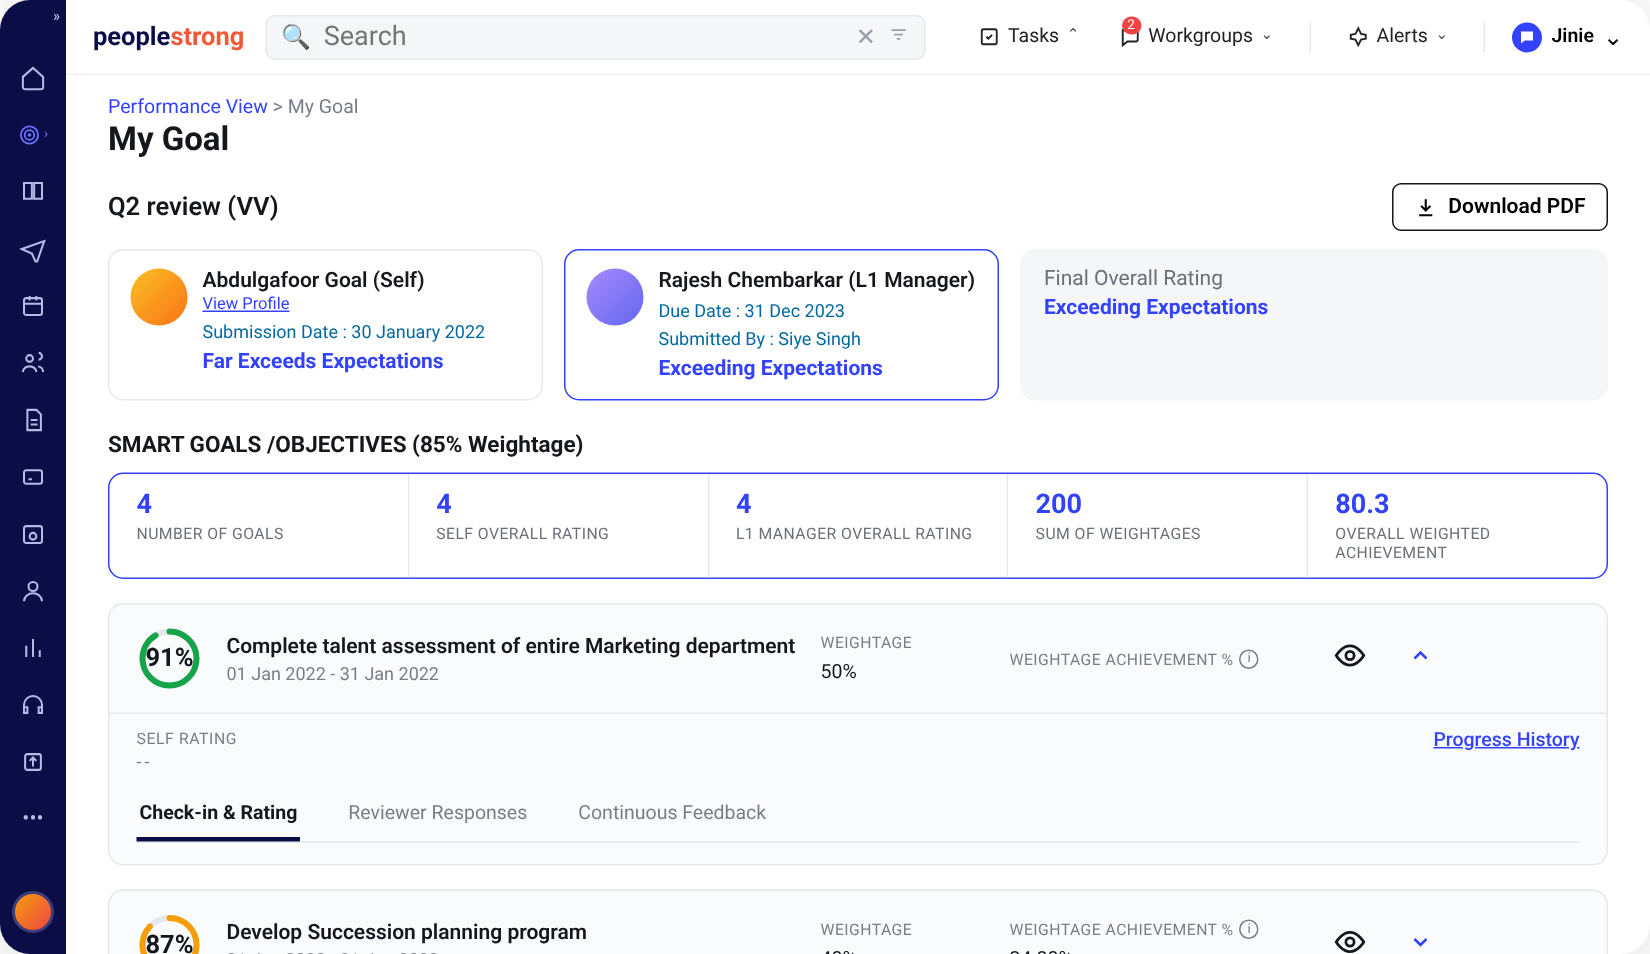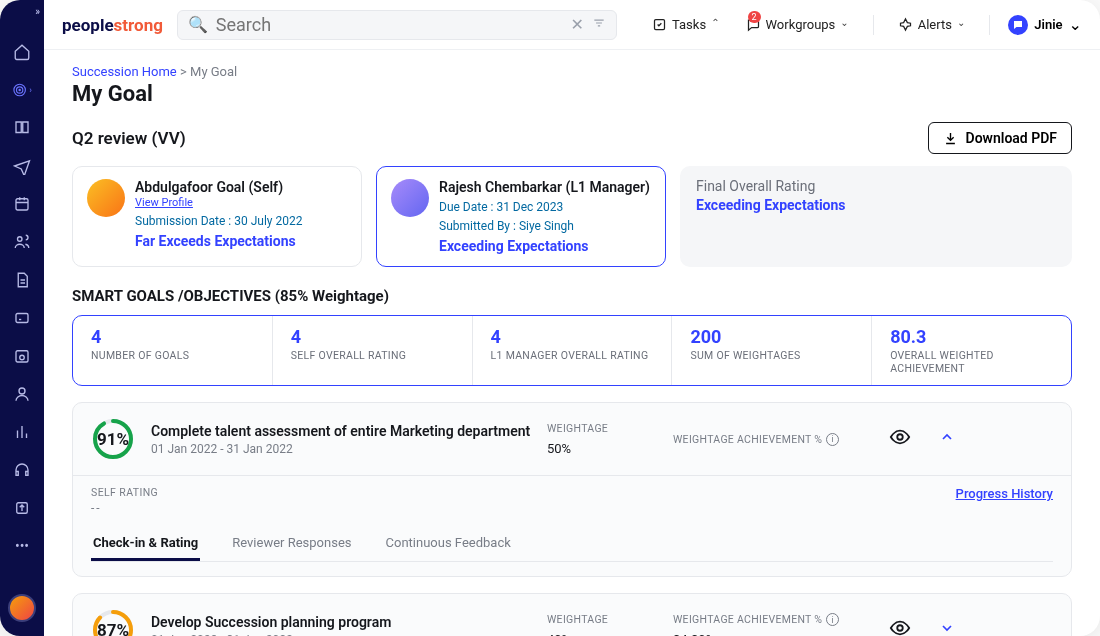--- a/index.html
+++ b/index.html
@@ -203,41 +203,41 @@
               <path d="M4 4h16v12H9l-5 4z"></path>
             </svg>
           </div>
         <span style="font-size:13px;font-weight:600">Jinie</span>
           <span class="chev">⌄</span>
       </div>
     </div>
 
     <div class="content">
       <div class="breadcrumb">
-        <a href="#">Succession Home</a><span> &gt; </span><span>My Goal</span>
+        <a href="#">Performance View</a><span> &gt; </span><span>My Goal</span>
       </div>
       <h1>My Goal</h1>
 
       <div class="row-head">
         <h2>Q2 review (VV)</h2>
         <button class="dlbtn">
           <svg width="15" height="15" viewBox="0 0 24 24" fill="none" stroke="currentColor" stroke-width="2.2">
               <path d="M12 3v12m-5-5l5 5 5-5M5 20h14"></path>
             </svg>
           <span>Download PDF</span>
         </button>
       </div>
 
       <div class="cards">
         <div class="card">
           <div class="av"></div>
           <div>
             <div class="nm">Abdulgafoor Goal (Self)</div>
             <a class="vp">View Profile</a>
-            <div class="meta">Submission Date : 30 July 2022</div>
+            <div class="meta">Submission Date : 30 January 2022</div>
             <div class="rating">Far Exceeds Expectations</div>
           </div>
         </div>
         <div class="card active">
           <div class="av blue"></div>
           <div>
             <div class="nm">Rajesh Chembarkar (L1 Manager)</div>
             <div class="meta">Due Date : 31 Dec 2023</div>
             <div class="meta">Submitted By : Siye Singh</div>
             <div class="rating">Exceeding Expectations</div>

